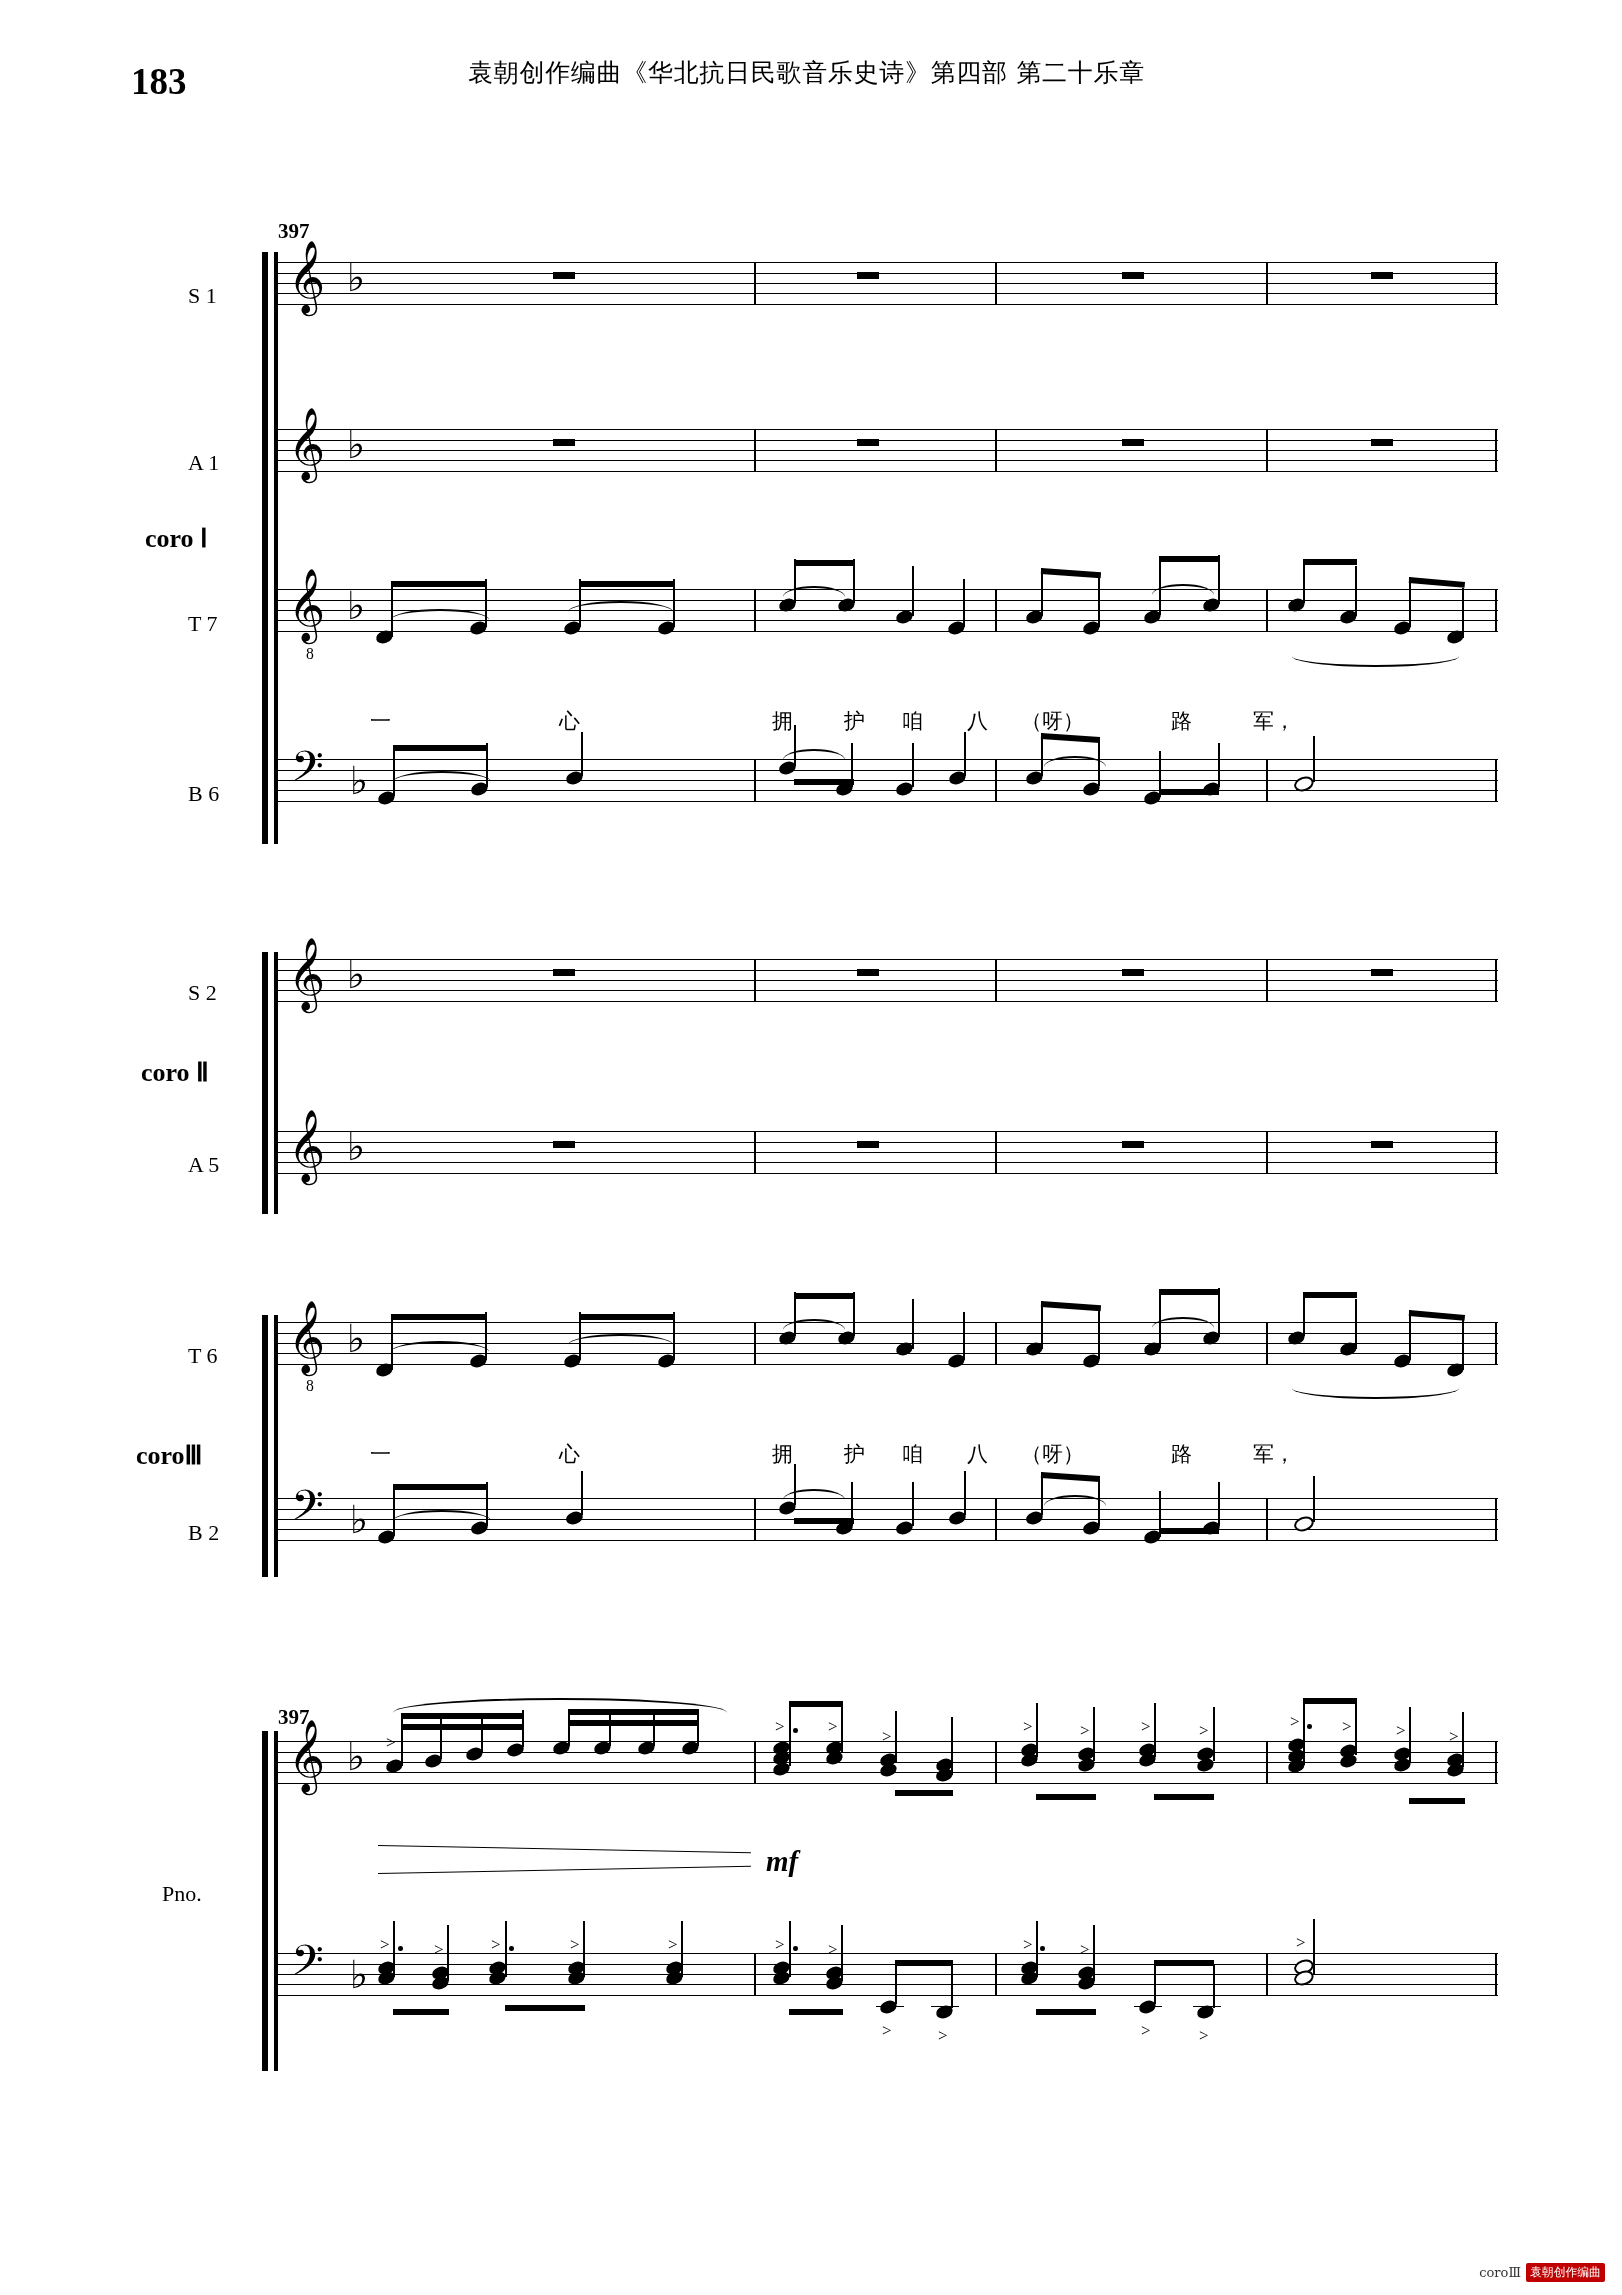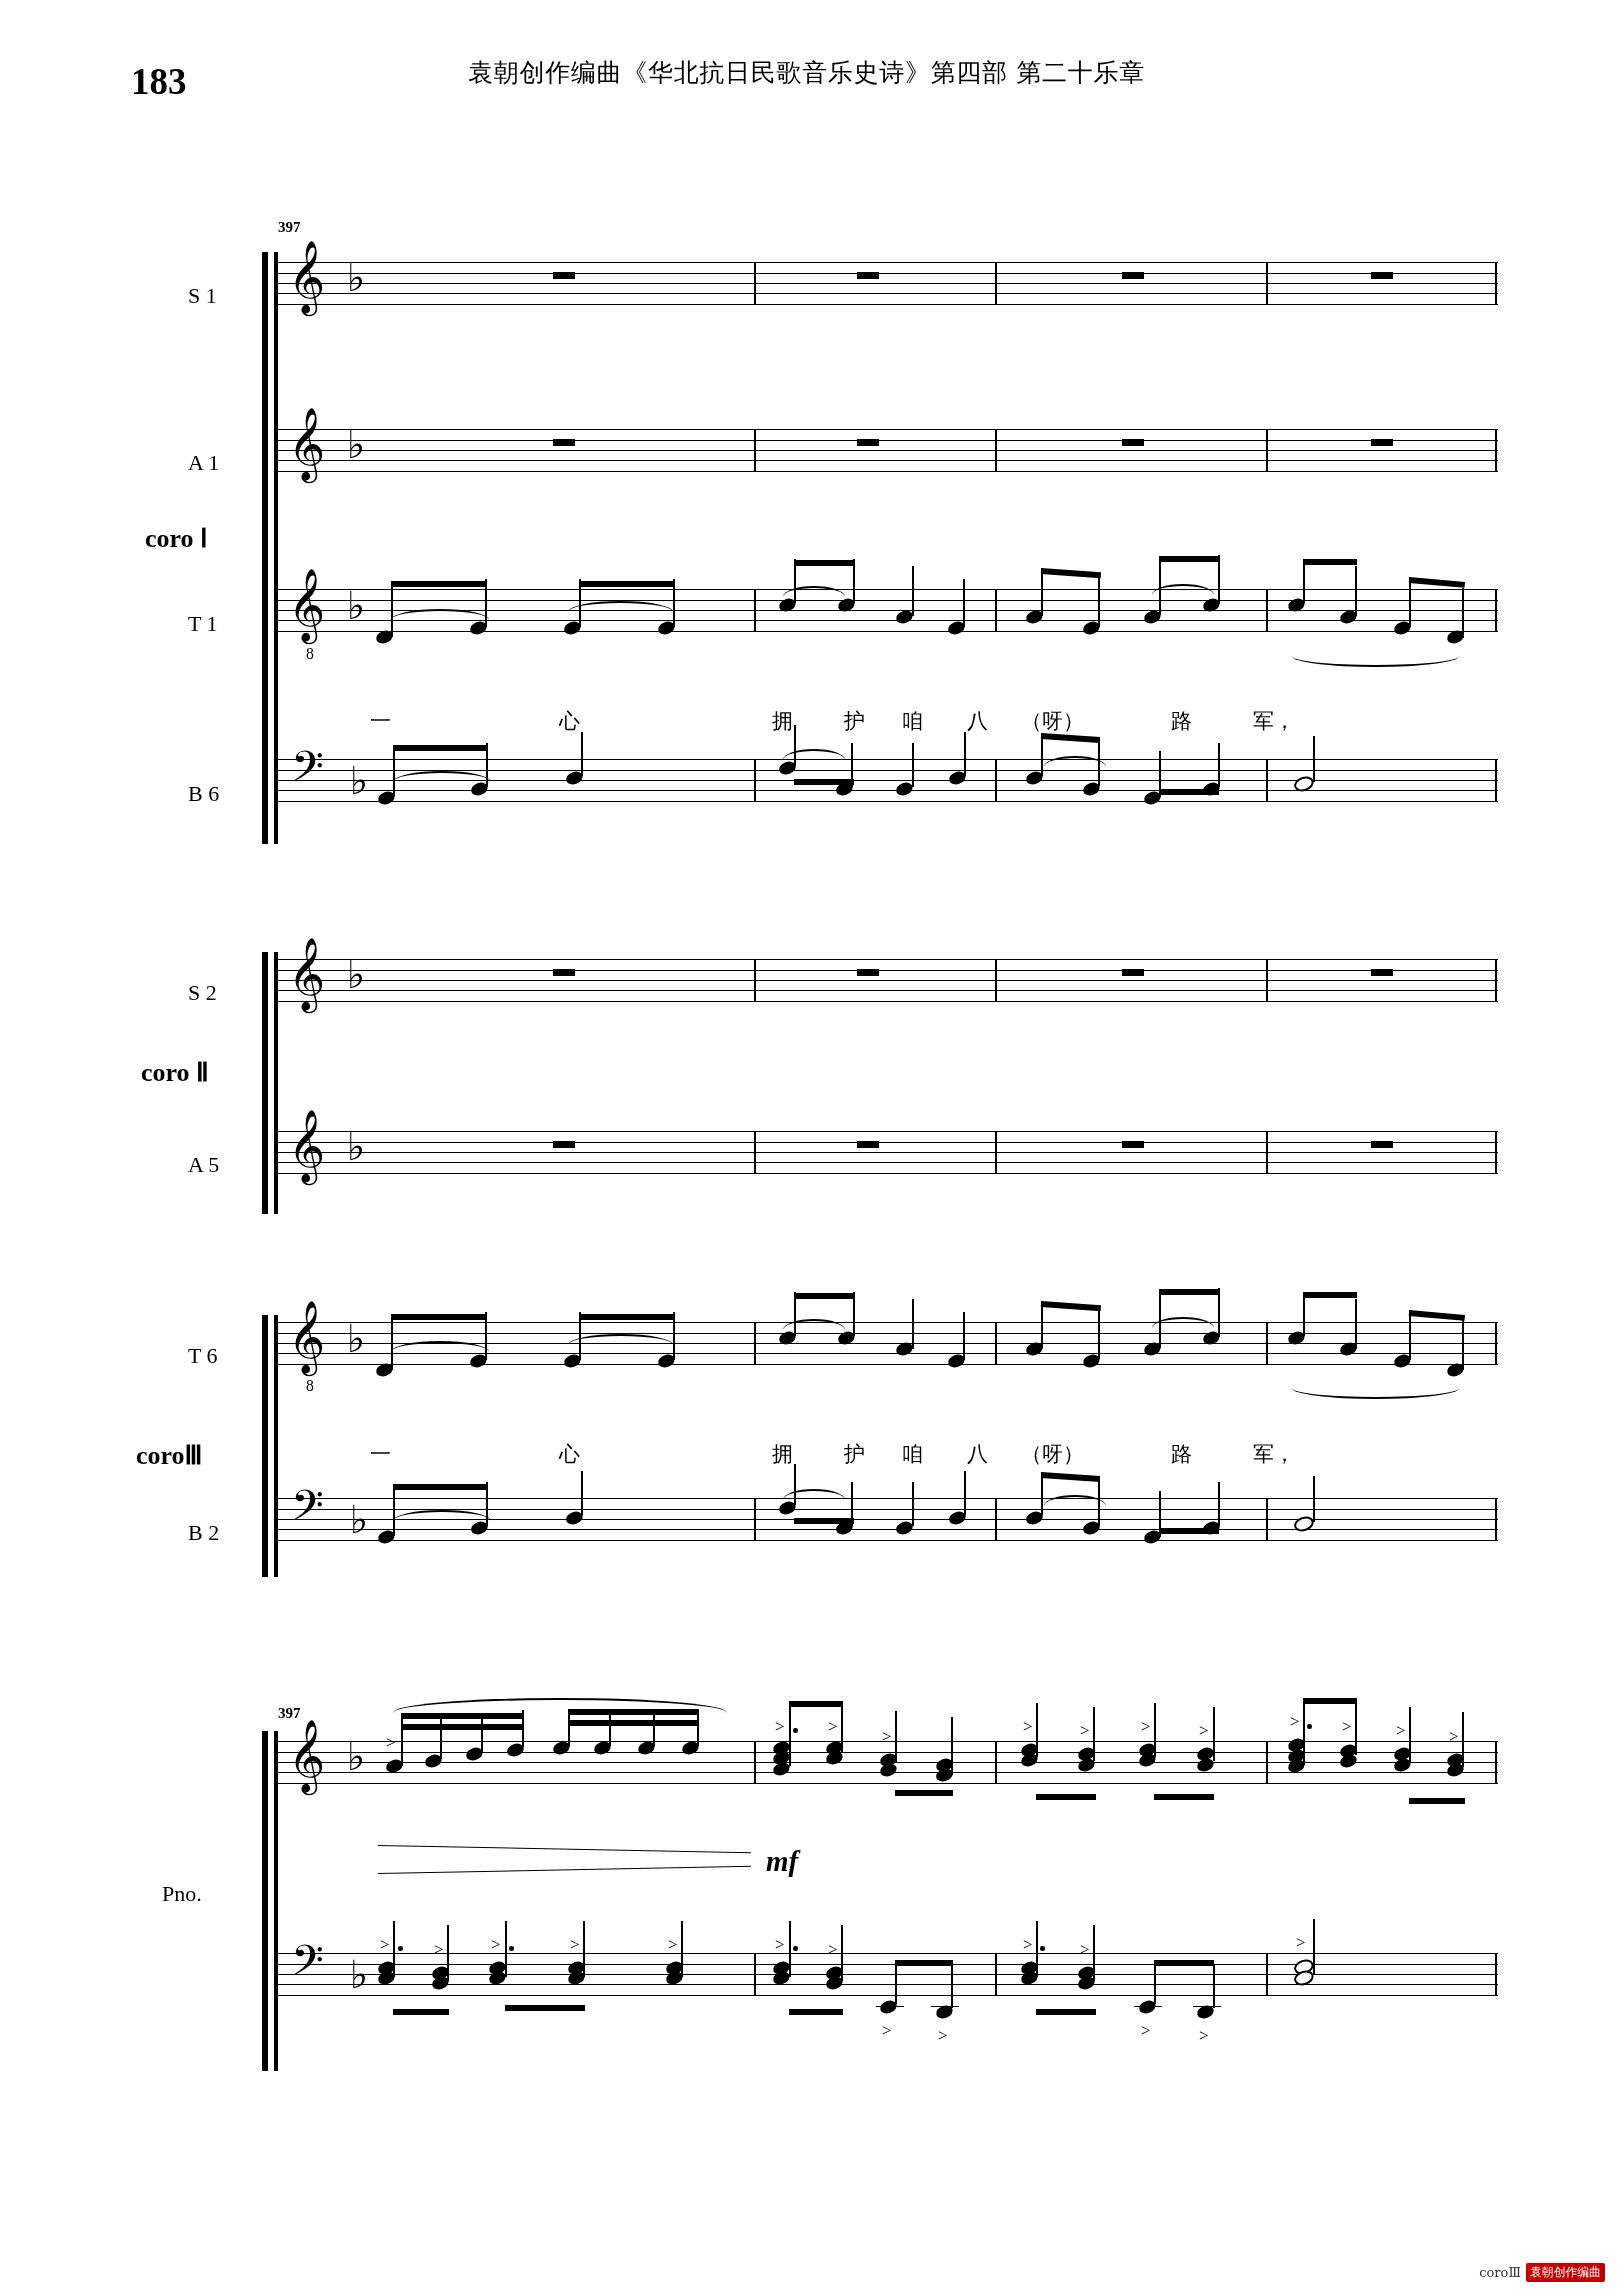--- a/index.html
+++ b/index.html
@@ -74,21 +74,21 @@
   }
   .group-label {
     position: absolute;
     font-size: 26px;
     font-weight: bold;
     font-family: "Liberation Serif", serif;
     white-space: nowrap;
   }
   .measure-number {
     position: absolute;
-    font-size: 15px;
+    font-size: 21px;
     font-weight: bold;
     font-family: "Liberation Serif", serif;
   }
   .barline {
     position: absolute;
     width: 2px;
     background: #000;
   }
   .heavy-barline {
     position: absolute;
@@ -271,21 +271,21 @@
 
   <div class="group-label" style="left:145px; top:523px;">coro Ⅰ</div>
 
   <div class="stave" style="left:274px; width:1224px; top:589px; height:43px;">
     <div class="line l0"></div>
       <div class="line l1"></div>
       <div class="line l2"></div>
       <div class="line l3"></div>
       <div class="line l4"></div>
   </div>
-  <div class="part-label" style="left:188px; top:611px;">T 1</div>
+  <div class="part-label" style="left:188px; top:611px;">T 7</div>
   <div class="clef treble" style="left:288px; top:573px;">𝄞</div>
   <div class="clef-8" style="left:306px; top:645px;">8</div>
   <div class="keysig" style="left:347px; top:586px;">♭</div>
   <div class="barline" style="left:754px; top:589px; height:43px;"></div>
   <div class="barline" style="left:995px; top:589px; height:43px;"></div>
   <div class="barline" style="left:1266px; top:589px; height:43px;"></div>
   <div class="barline" style="left:1495px; top:589px; height:43px;"></div>
 
   <div class="notehead" style="left:376px; top:631px;"></div>
   <div class="stem" style="left:391px; top:586px; height:51px;"></div>

